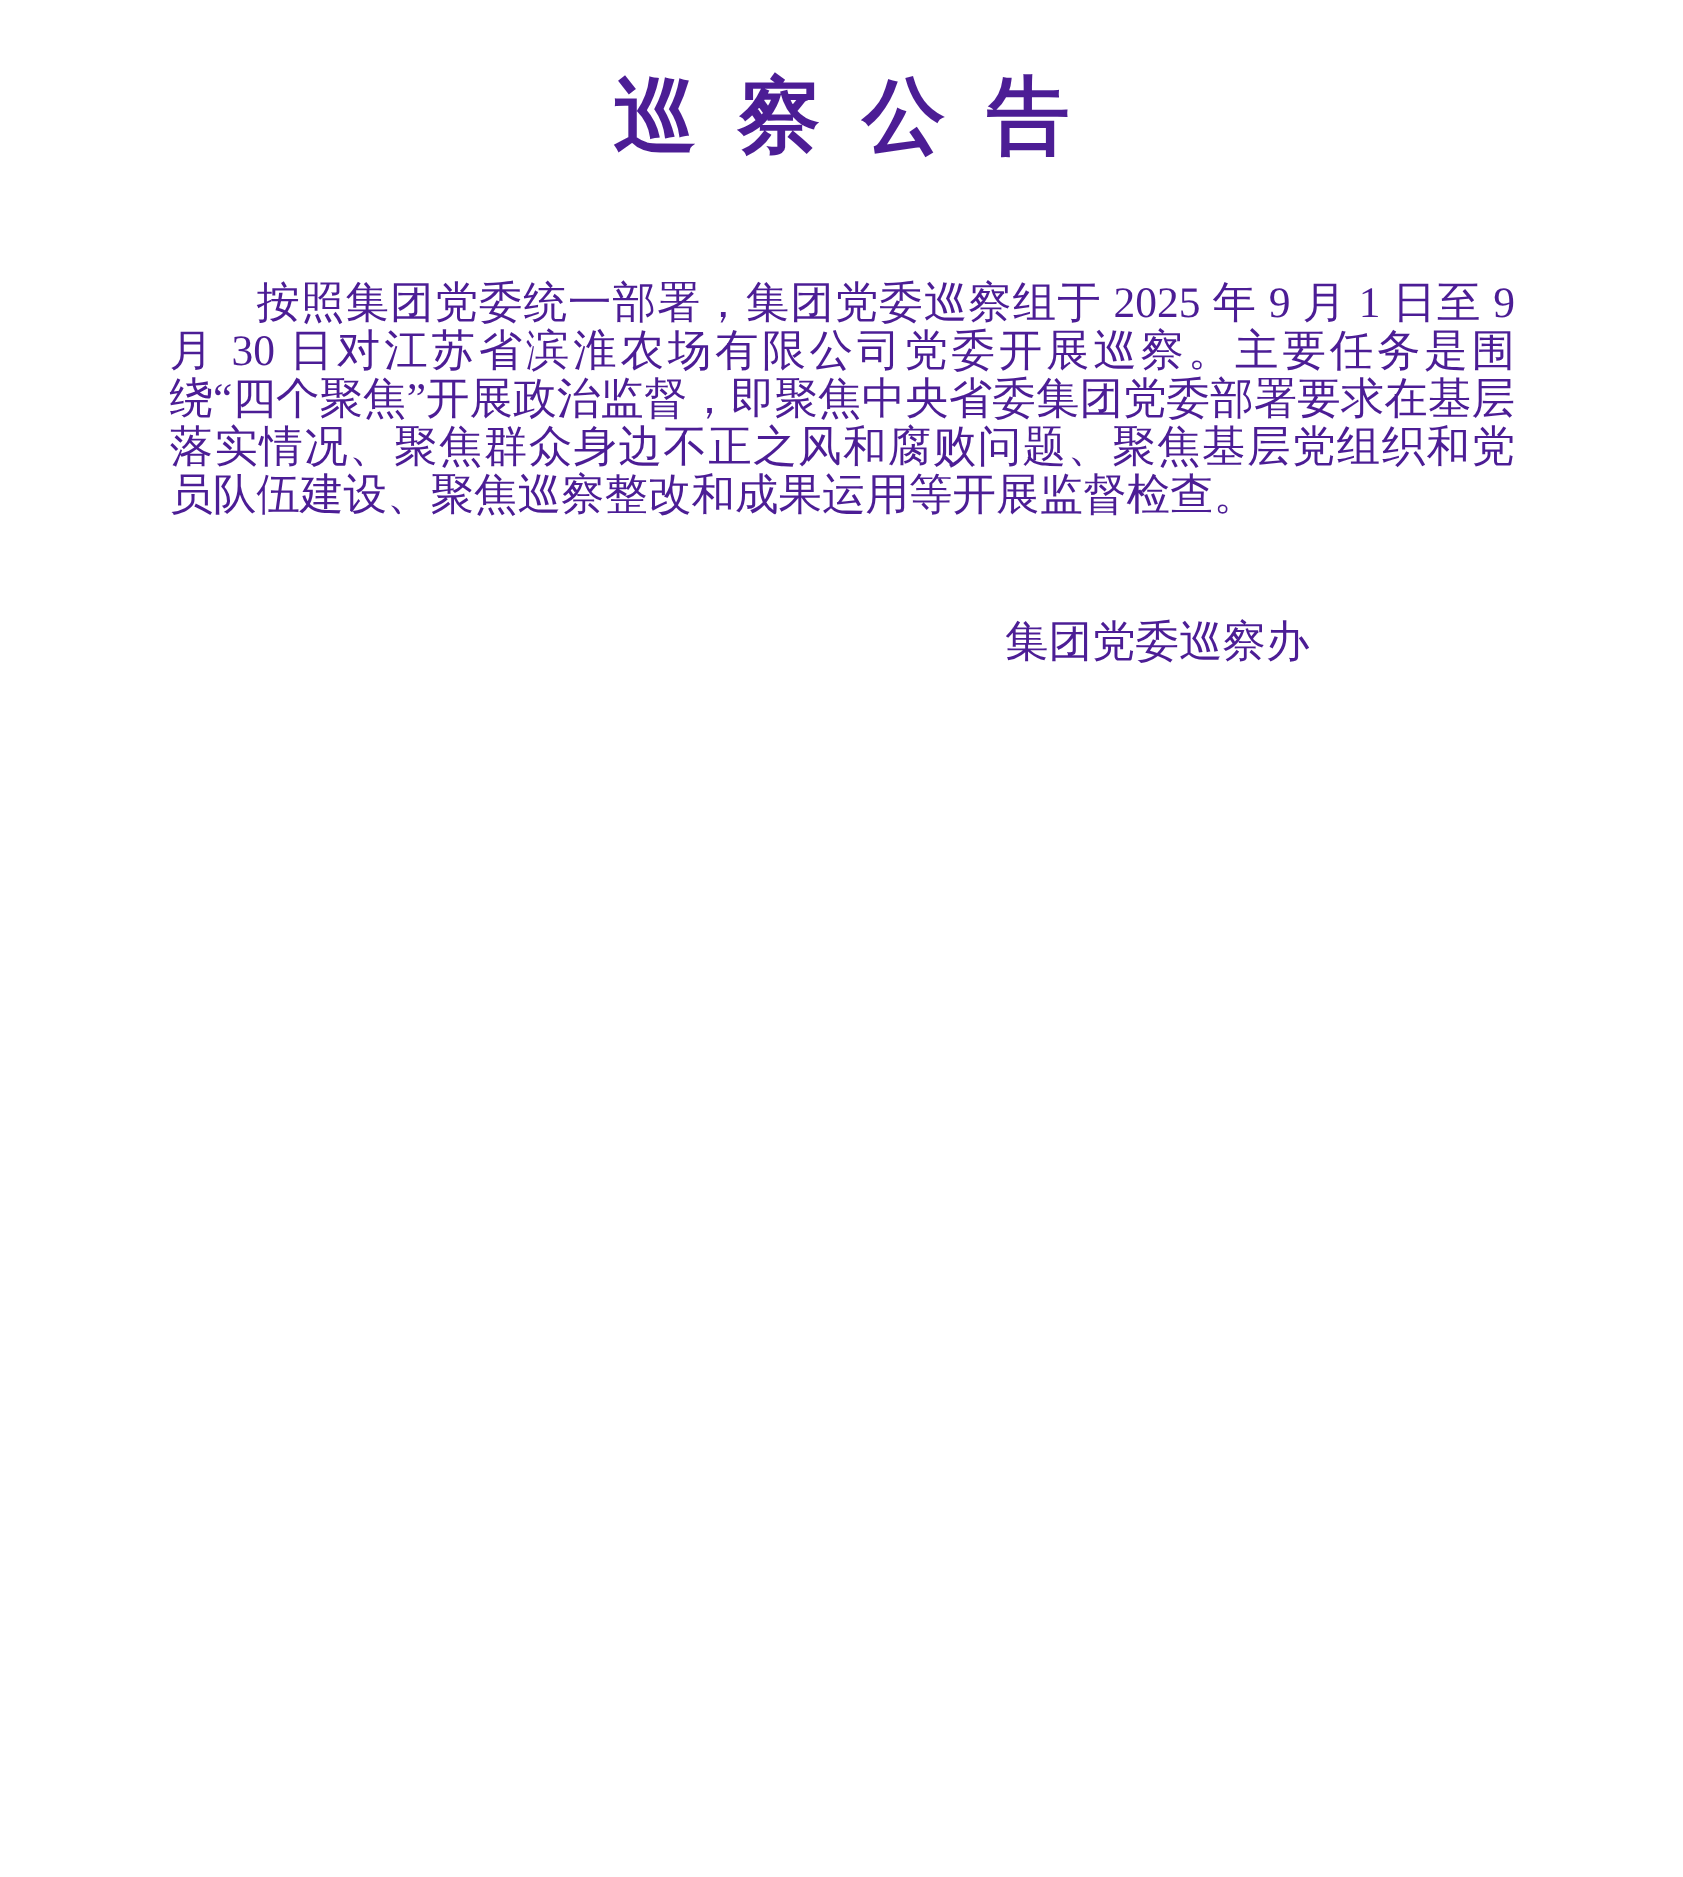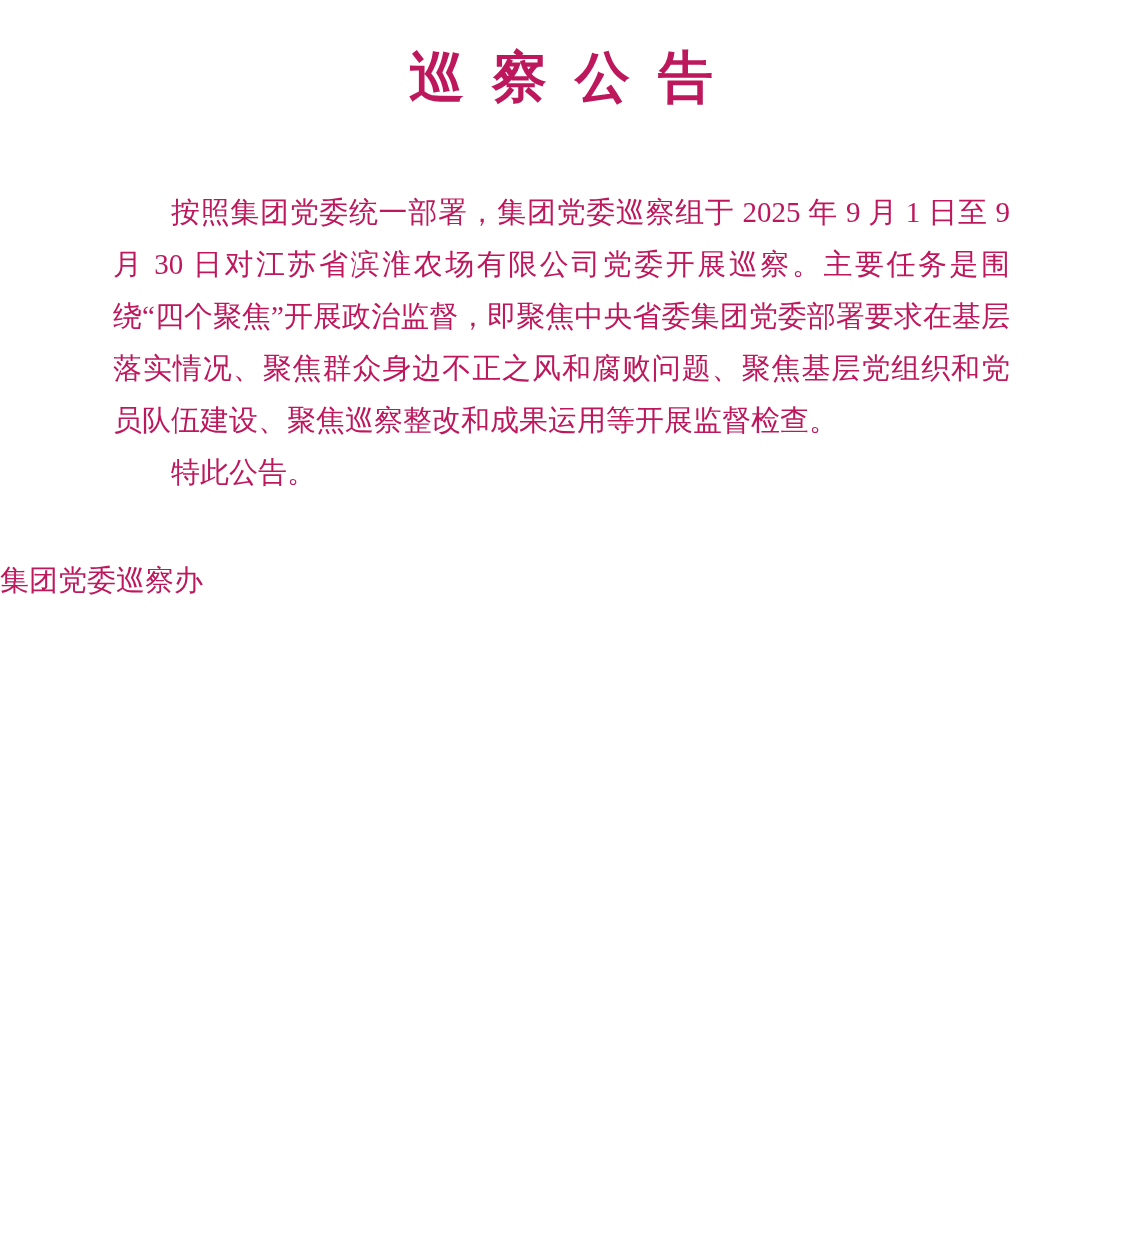--- a/index.html
+++ b/index.html
@@ -5,66 +5,65 @@
   html, body {
     margin: 0;
     padding: 0;
     background: #ffffff;
   }
   .page {
     position: relative;
     width: 1122px;
     height: 1251px;
     background: #ffffff;
-    color: #be185d;
+    color: #4c1d95;
     font-family: "Liberation Serif", "DejaVu Serif", serif;
     overflow: hidden;
     box-sizing: border-box;
   }
   .doc-title {
     margin: 0;
     padding-top: 48px;
     text-align: center;
     font-size: 55px;
     font-weight: bold;
     line-height: 60px;
     letter-spacing: 28px;
     text-indent: 28px; 
     white-space: nowrap;
   }
   .doc-body {
     margin: 78px 112px 0 113px;
     font-size: 29px;
-    line-height: 52px;
+    line-height: 32px;
     text-align: justify;
     text-justify: inter-ideograph;
   }
   .doc-body p {
     margin: 0;
     padding: 0;
     text-indent: 2em;
     word-break: break-word;
   }
   .signature {
     margin-top: 56px;
     padding-right: 249px;
-    text-align: left;
+    text-align: right;
     font-size: 29px;
     line-height: 52px;
   }
 </style>
 </head>
 <body>
 
 <div class="page">
 
   <h1 class="doc-title">巡察公告</h1>
 
   <div class="doc-body">
     <p>按照集团党委统一部署，集团党委巡察组于 2025 年 9 月 1 日至 9 月 30 日对江苏省滨淮农场有限公司党委开展巡察。主要任务是围绕“四个聚焦”开展政治监督，即聚焦中央省委集团党委部署要求在基层落实情况、聚焦群众身边不正之风和腐败问题、聚焦基层党组织和党员队伍建设、聚焦巡察整改和成果运用等开展监督检查。</p>
-    <p>特此公告。</p>
   </div>
 
   <div class="signature">
     <div>集团党委巡察办</div>
   </div>
 
 </div>
 
 </body></html>

